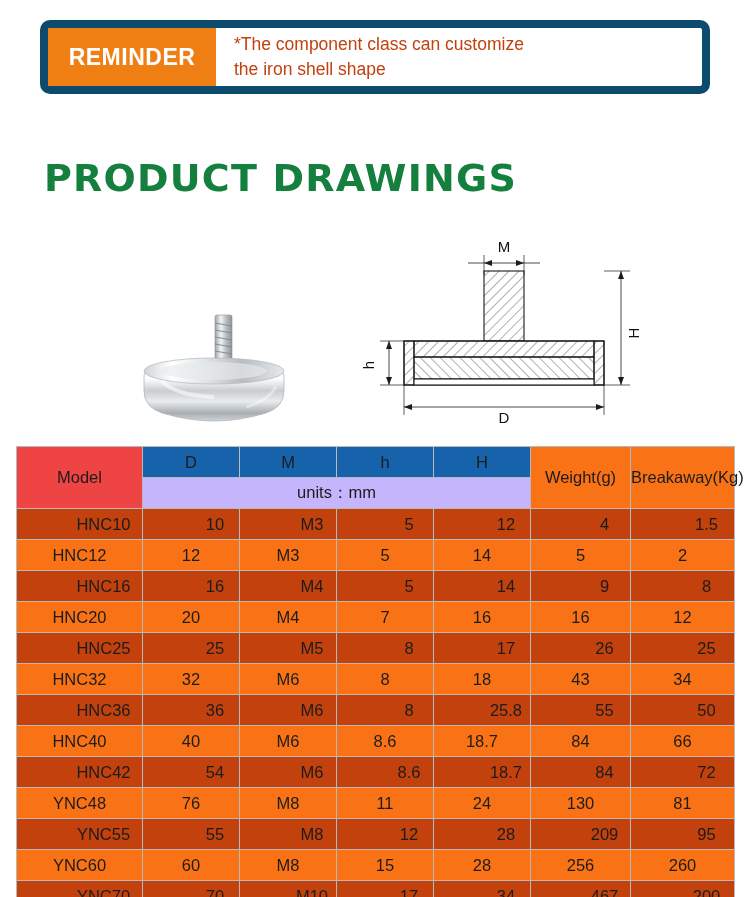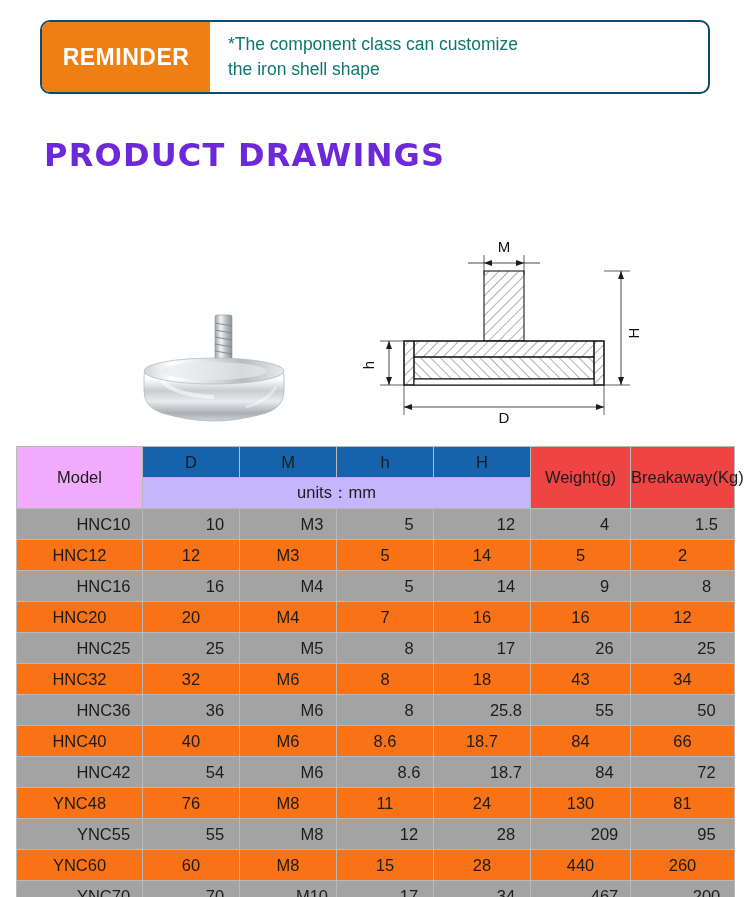--- a/index.html
+++ b/index.html
@@ -13,21 +13,21 @@
     position: relative;
   }
 
   
   .reminder-wrap {
     position: absolute;
     left: 40px;
     top: 20px;
     width: 670px;
     height: 74px;
-    border: 2px solid #0c4a6e;
+    border: 8px solid #0c4a6e;
     border-radius: 10px;
     display: flex;
     align-items: stretch;
     overflow: hidden;
     background: #fff;
   }
   .reminder-tag {
     width: 168px;
     background: #F07F13;
     color: #ffffff;
@@ -36,35 +36,35 @@
     letter-spacing: .5px;
     display: flex;
     align-items: center;
     justify-content: center;
     flex: 0 0 168px;
   }
   .reminder-text {
     flex: 1;
     padding: 8px 14px 8px 18px;
     font-size: 17.5px;
-    color: #0f766e;
+    color: #c2410c;
     line-height: 1.42;
     display: flex;
     flex-direction: column;
     justify-content: center;
   }
 
   
   .section-title {
     position: absolute;
     left: 44px;
-    top: 136px;
-    font-size: 32px;
+    top: 156px;
+    font-size: 38px;
     font-weight: bold;
-    color: #6d28d9;
+    color: #15803d;
     letter-spacing: 1.2px;
     font-family: "DejaVu Sans", sans-serif;
   }
 
   
   .drawings {
     position: absolute;
     left: 0;
     top: 225px;
     width: 750px;
@@ -87,21 +87,21 @@
   table.spec td, table.spec th {
     border: 1px solid #b9b9b9;
     text-align: center;
     font-size: 16.5px;
     color: #1c1c1c;
     font-weight: normal;
     height: 31px;
     padding: 0;
   }
   .hd-model {
-    background: #f0abfc;
+    background: #ef4444;
     color: #fff;
     font-size: 22px;
     font-weight: bold;
     border: 1px solid #0B4F9E;
     margin-top: 31px;
   }
   .hd-blue {
     background: #1663AC;
     color: #fff;
     font-size: 21px;
@@ -110,27 +110,27 @@
     border-bottom: 1px solid #1663AC;
   }
   .hd-units {
     background: #c4b5fd;
     color: #fff;
     font-size: 15.5px;
     border: 1px solid #1663AC;
     height: 24px;
   }
   .hd-red {
-    background: #ef4444;
+    background: #f97316;
     color: #fff;
     font-size: 15px;
     border: 1px solid #E3101A;
   }
   tr.alt td { background: #f97316; }
-  tr.plain td { background: #a3a3a3; padding-left: 48px; }
+  tr.plain td { background: #c2410c; padding-left: 48px; }
   .col-model { width: 126px; }
   .col-d { width: 97px; }
   .col-m { width: 97px; }
   .col-h { width: 97px; }
   .col-H { width: 97px; }
   .col-w { width: 100px; }
   .col-b { width: 104px; }
 </style>
 </head>
 <body>
@@ -368,21 +368,21 @@
         <td>28</td>
         <td>209</td>
         <td>95</td>
       </tr>
       <tr class="alt">
         <td>YNC60</td>
         <td>60</td>
         <td>M8</td>
         <td>15</td>
         <td>28</td>
-        <td>440</td>
+        <td>256</td>
         <td>260</td>
       </tr>
       <tr class="plain">
         <td>YNC70</td>
         <td>70</td>
         <td>M10</td>
         <td>17</td>
         <td>34</td>
         <td>467</td>
         <td>200</td>

